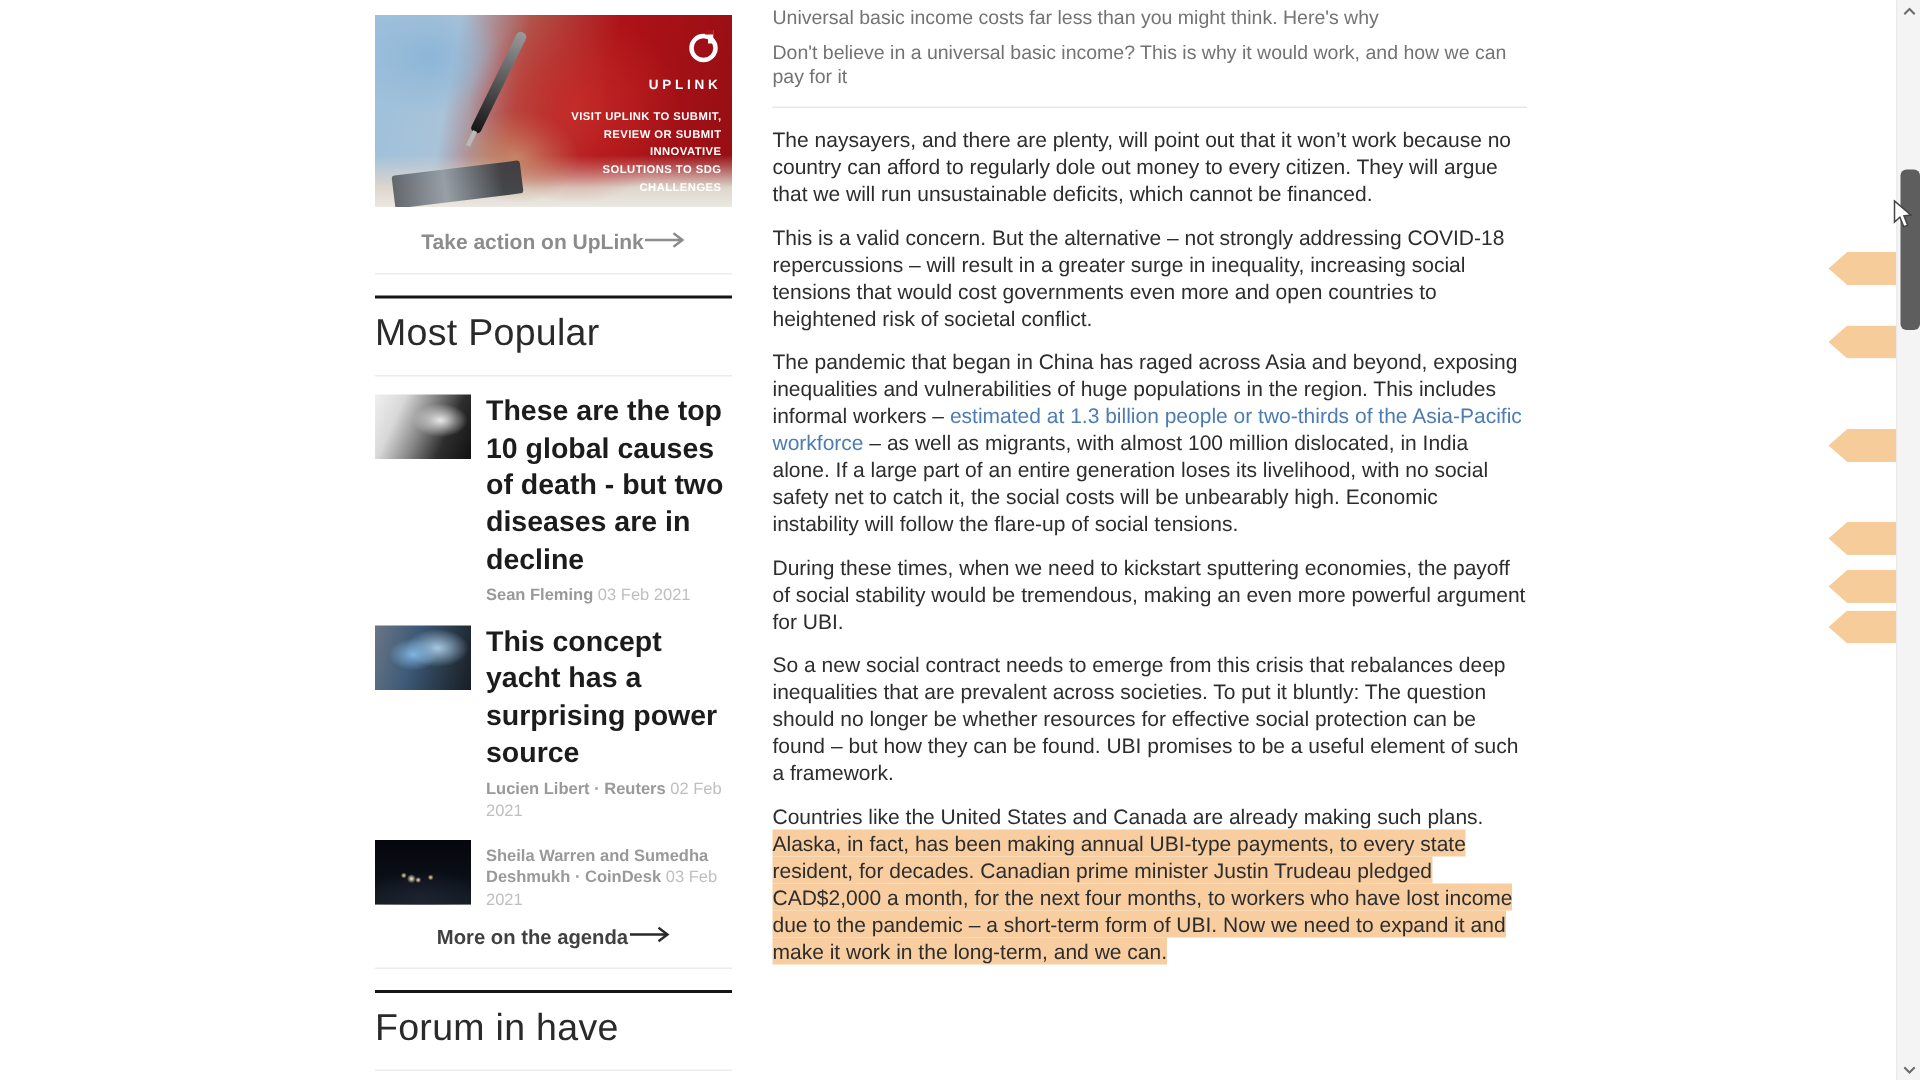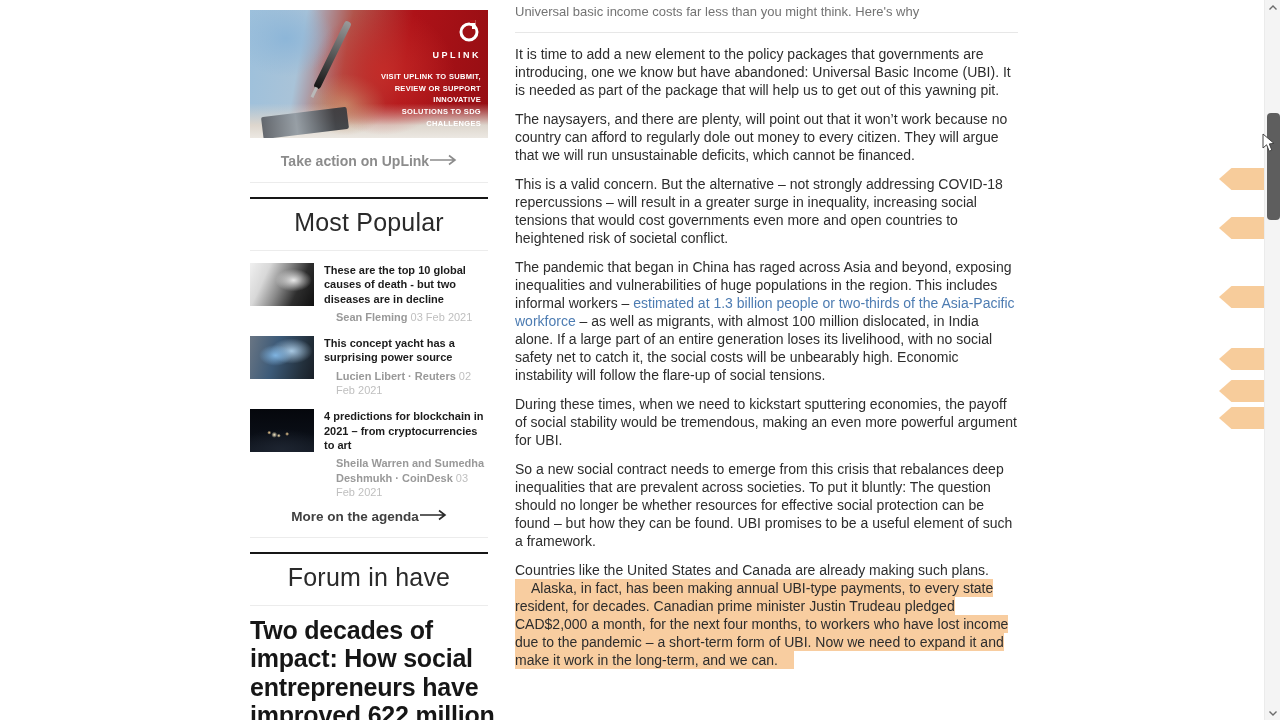--- a/index.html
+++ b/index.html
@@ -39,59 +39,59 @@
 
   .cta-row { display:flex; justify-content: center; align-items:center;
     margin-top: 15px; font-size: 14px; font-weight: bold; color:#8c8c8c; cursor:pointer; }
   .cta-row.dark { color:#404040; font-size: 13.5px; margin-top: 10px; }
   .arrow-svg { flex: none; }
 
   hr.light { border:none; border-top:1px solid #ececec; margin-top: 13px; }
   hr.dark  { border:none; border-top:2.5px solid #161616; margin-top: 14px; }
 
   h2.section { font-size: 25px; font-weight: 400; color:#2a2a2a;
-    margin-top: 9px; letter-spacing: .2px; text-align: center; }
+    margin-top: 9px; letter-spacing: .2px; }
 
   .art { display:flex; gap: 10px; margin-top: 12px; cursor:pointer; }
   .thumb { width: 64px; height: 43px; flex:none; }
   .thumb-0 { background:
       radial-gradient(26px 16px at 68% 40%, #e8e8e8 0%, rgba(232,232,232,0) 70%),
       linear-gradient(115deg,#f0f0f0 0%,#d8d8d8 25%,#8a8a8a 48%,#2e2e2e 72%,#101010 100%); }
   .thumb-1 { background:
       radial-gradient(22px 14px at 40% 45%, #7fb3e0 0%, rgba(127,179,224,0) 75%),
       radial-gradient(30px 18px at 65% 35%, #a8c8e2 0%, rgba(168,200,226,0) 70%),
       linear-gradient(105deg,#6a7684 0%,#3c5a78 40%,#23303c 80%,#181e26 100%); }
   .thumb-2 { background:
       radial-gradient(2px 2px at 30% 55%, #ffd99a 0%, rgba(255,217,154,0) 100%),
       radial-gradient(2px 2px at 45% 62%, #ffe9b8 0%, rgba(255,233,184,0) 100%),
       radial-gradient(2px 2px at 58% 58%, #ffd99a 0%, rgba(255,217,154,0) 100%),
       radial-gradient(3px 3px at 38% 60%, #fff2cc 0%, rgba(255,242,204,0) 100%),
       radial-gradient(60px 26px at 50% 95%, #1d2430 0%, rgba(29,36,48,0) 80%),
       linear-gradient(180deg,#05070c 0%,#0a0e16 60%,#141a24 100%); }
   .art-text { min-width: 0; }
-  .art-title { font-size: 11px; font-weight: bold; color:#1c1c1c; line-height: 1.3; }
-  .byline { font-size: 11px; margin-top: 4px; line-height: 1.3; margin-left: 12px; }
+  .art-title { font-size: 19px; font-weight: bold; color:#1c1c1c; line-height: 1.3; }
+  .byline { font-size: 11px; margin-top: 4px; line-height: 1.3; }
   .byline .by-author { color:#999; font-weight: bold; }
   .byline .by-date { color:#bfbfbf; }
 
   .focus-headline { margin-top: 10px; width: 246px;
     font-size: 25px; font-weight: bold; line-height: 1.13; color:#161616;
     letter-spacing: -0.2px; }
 
   
   .main { position: absolute; left: 515px; top: 0; width: 503px; }
   .rel-link { display:block; font-size: 13px; line-height: 16px;
     color: #737373; text-decoration: none; margin-top: 7px; }
   .rel-link:first-child { margin-top: 4px; }
   hr.main-sep { border:none; border-top:1px solid #e7e7e7; margin-top: 12px; }
   .paragraphs { margin-top: 12px; }
   .paragraphs p { font-size: 14px; line-height: 18px; color:#2d2d2d;
     margin: 0 0 11px 0; }
   .paragraphs a.inline { color:#4d7cb2; text-decoration: none; }
-  .hl { background: #f8cda0; padding: 1px 16px; }
+  .hl { background: #f8cda0; padding: 1px 0; }
 
   
   .anno { position:absolute; left: 1219px; width: 48px; height: 22px;
     background: rgba(247,201,150,.95);
     clip-path: polygon(0 50%, 26% 0, 100% 0, 100% 100%, 26% 100%); }
 
   
   .sb { position:absolute; right:0; top:0; width: 16px; height: 720px;
     background:#f4f4f4; border-left: 1px solid #ebebeb; }
   .sb-btn { position:absolute; left:0; width: 16px; height: 14px;
@@ -117,21 +117,21 @@
         <span class="ad-logo">
           <svg width="24" height="24" viewBox="0 0 24 24">
             <circle cx="12" cy="13" r="8" fill="none" stroke="#fff" stroke-width="3"></circle>
             <rect x="15" y="1" width="3.5" height="9" fill="#fff"></rect>
             <rect x="13" y="1" width="5.5" height="3" fill="#ae1218"></rect>
           </svg>
         </span>
         <div class="ad-brand">UPLINK</div>
         <div class="ad-lines" id="ad-lines">
             <div>VISIT UPLINK TO SUBMIT,</div>
-            <div>REVIEW OR SUPPORT INNOVATIVE</div>
+            <div>REVIEW OR SUBMIT INNOVATIVE</div>
             <div>SOLUTIONS TO SDG CHALLENGES</div>
           </div>
       </div>
     </div>
 
     <div class="cta-row">
       <span>Take action on UpLink</span>
       <span class="arrow-svg">
         <svg width="28" height="12" viewBox="0 0 28 12">
           <path d="M1 6 H25 M20 1.5 L26 6 L20 10.5" fill="none" stroke="#8c8c8c" stroke-width="1.6"></path>
@@ -156,21 +156,20 @@
         <div class="art">
           <div class="thumb thumb-1"></div>
           <div class="art-text">
             <div class="art-title">This concept yacht has a surprising power source</div>
             <div class="byline"><span class="by-author">Lucien Libert · Reuters </span><span class="by-date">02 Feb 2021</span></div>
           </div>
         </div>
         <div class="art">
           <div class="thumb thumb-2"></div>
           <div class="art-text">
-            <div class="art-title">4 predictions for blockchain in 2021 – from cryptocurrencies to art</div>
             <div class="byline"><span class="by-author">Sheila Warren and Sumedha Deshmukh · CoinDesk </span><span class="by-date">03 Feb 2021</span></div>
           </div>
         </div>
       </div>
 
     <div class="cta-row dark">
       <span>More on the agenda</span>
       <span class="arrow-svg">
         <svg width="28" height="12" viewBox="0 0 28 12">
           <path d="M1 6 H25 M20 1.5 L26 6 L20 10.5" fill="none" stroke="#2a2a2a" stroke-width="1.6"></path>
@@ -183,24 +182,24 @@
 
     <h2 class="section">Forum in have</h2>
     <hr class="light">
 
     <div class="focus-headline">Two decades of impact: How social entrepreneurs have improved 622 million lives</div>
   </aside>
 
   <main class="main">
     <div id="related">
         <a class="rel-link" href="#">Universal basic income costs far less than you might think. Here's why</a>
+        <a class="rel-link" href="#">Don't believe in a universal basic income? This is why it would work, and how we can pay for it</a>
       </div>
     <hr class="main-sep">
     <div class="paragraphs" id="paragraphs">
-        <p><span>It is time to add a new element to the policy packages that governments are introducing, one we know but have abandoned: Universal Basic Income (UBI). It is needed as part of the package that will help us to get out of this yawning pit.</span></p>
         <p><span>The naysayers, and there are plenty, will point out that it won’t work because no country can afford to regularly dole out money to every citizen. They will argue that we will run unsustainable deficits, which cannot be financed.</span></p>
         <p><span>This is a valid concern. But the alternative – not strongly addressing COVID-18 repercussions – will result in a greater surge in inequality, increasing social tensions that would cost governments even more and open countries to heightened risk of societal conflict.</span></p>
         <p><span>The pandemic that began in China has raged across Asia and beyond, exposing inequalities and vulnerabilities of huge populations in the region. This includes informal workers – </span><a class="inline" href="#">estimated at 1.3 billion people or two-thirds of the Asia-Pacific workforce</a><span> – as well as migrants, with almost 100 million dislocated, in India alone. If a large part of an entire generation loses its livelihood, with no social safety net to catch it, the social costs will be unbearably high. Economic instability will follow the flare-up of social tensions.</span></p>
         <p><span>During these times, when we need to kickstart sputtering economies, the payoff of social stability would be tremendous, making an even more powerful argument for UBI.</span></p>
         <p><span>So a new social contract needs to emerge from this crisis that rebalances deep inequalities that are prevalent across societies. To put it bluntly: The question should no longer be whether resources for effective social protection can be found – but how they can be found. UBI promises to be a useful element of such a framework.</span></p>
         <p><span>Countries like the United States and Canada are already making such plans. </span><span class="hl">Alaska, in fact, has been making annual UBI-type payments, to every state resident, for decades. Canadian prime minister Justin Trudeau pledged CAD$2,000 a month, for the next four months, to workers who have lost income due to the pandemic – a short-term form of UBI. Now we need to expand it and make it work in the long-term, and we can.</span></p>
         <p></p>
       </div>
   </main>
 

